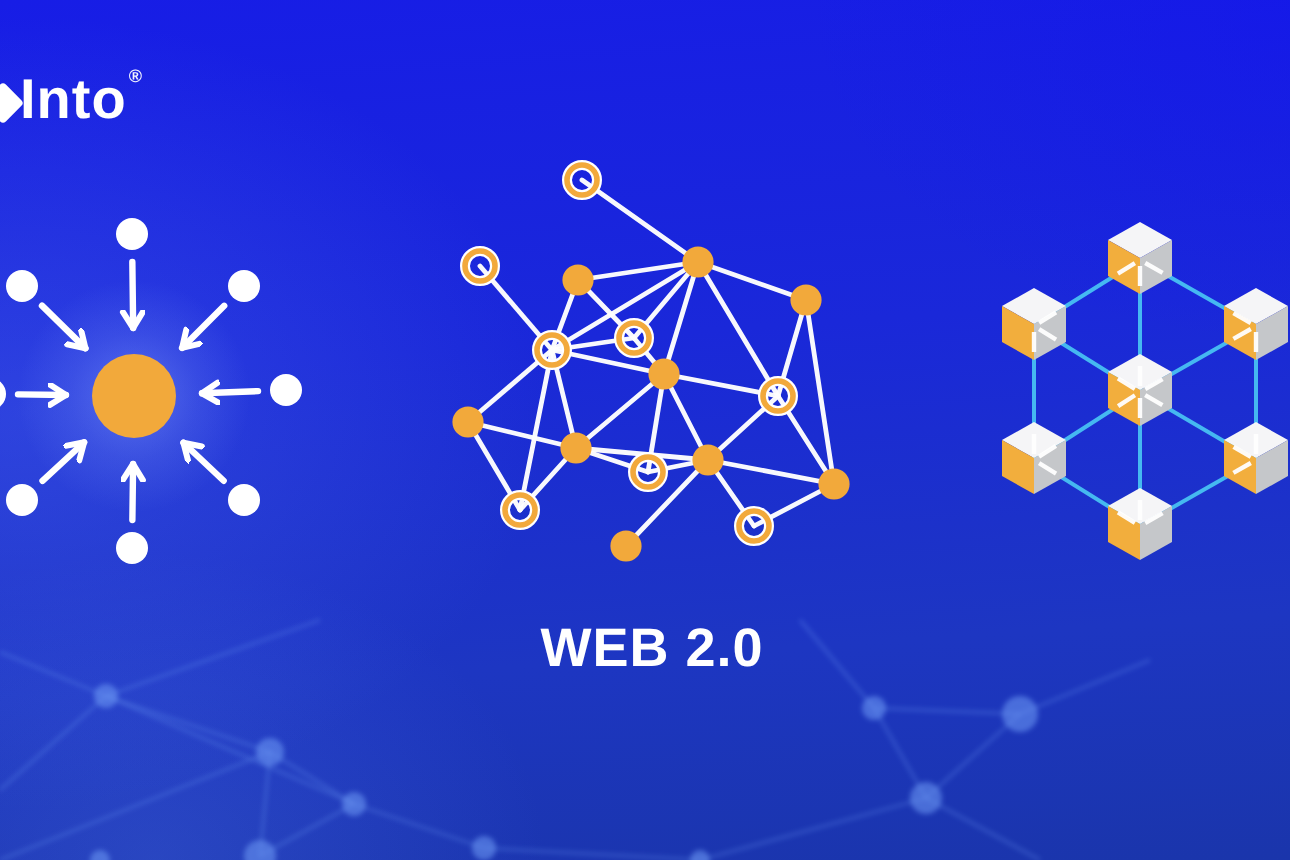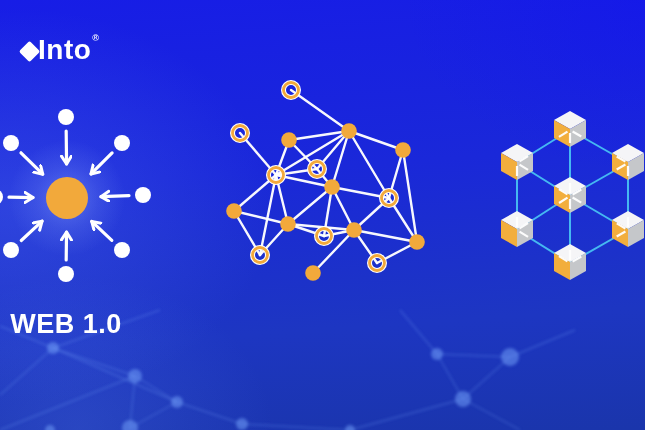--- a/index.html
+++ b/index.html
@@ -5,21 +5,21 @@
   html,body{margin:0;padding:0;background:#0d1440;}
   .canvas{
     position:relative;width:645px;height:430px;overflow:hidden;
     font-family:"Liberation Sans","DejaVu Sans",sans-serif;
     background:
       radial-gradient(ellipse 420px 320px at 2% 48%, rgba(88,122,240,.32), rgba(88,122,240,0) 62%),
       radial-gradient(ellipse 280px 220px at 12% 100%, rgba(92,130,245,.22), rgba(92,130,245,0) 70%),
       radial-gradient(ellipse 340px 240px at 100% 0%, rgba(18,18,238,.45), rgba(18,18,238,0) 72%),
       linear-gradient(176deg, #171de6 0%, #1a28d9 40%, #1d36c2 74%, #1a35ab 100%);
   }
-  .logo{position:absolute;left:10px;top:33px;height:34px;color:#fff;margin-left:28px;}
+  .logo{position:absolute;left:10px;top:33px;height:34px;color:#fff;}
   .logo-wedge{
     position:absolute;left:-16px;top:11px;width:15px;height:15px;background:#fff;
     transform:rotate(45deg);border-radius:2px;
   }
   .logo-text{font-size:28px;font-weight:800;letter-spacing:.5px;line-height:34px;}
   .logo-reg{font-size:9px;font-weight:700;vertical-align:18px;margin-left:1px;opacity:.95;}
   svg.layer{position:absolute;left:0;top:0;}
   .era-label{
     position:absolute;top:309px;transform:translateX(-50%);
     color:#fff;font-size:27px;font-weight:800;letter-spacing:.5px;white-space:nowrap;
@@ -216,15 +216,15 @@
         <line x1="567.4533092731377" y1="261.414324641765" x2="558.9643401835968" y2="256.128740114315" stroke="#fff" stroke-width="2.2" opacity="0.95"></line>
         <line x1="625.3925085039278" y1="231.48357274776518" x2="616.7008701836875" y2="236.42881524031577" stroke="#fff" stroke-width="2.2" opacity="0.95"></line>
         <line x1="572.6074914960722" y1="261.51642725223485" x2="581.2991298163125" y2="256.57118475968423" stroke="#fff" stroke-width="2.2" opacity="0.95"></line>
       </g>
   </svg>
 
   <div class="logo">
     <span class="logo-wedge"></span><span class="logo-text">Into</span><span class="logo-reg">®</span>
   </div>
 
-  <div class="era-label l1">WEB 1.0</div>
+  <div class="era-label l2">WEB 2.0</div>
 
 </div>
 
 </body></html>

